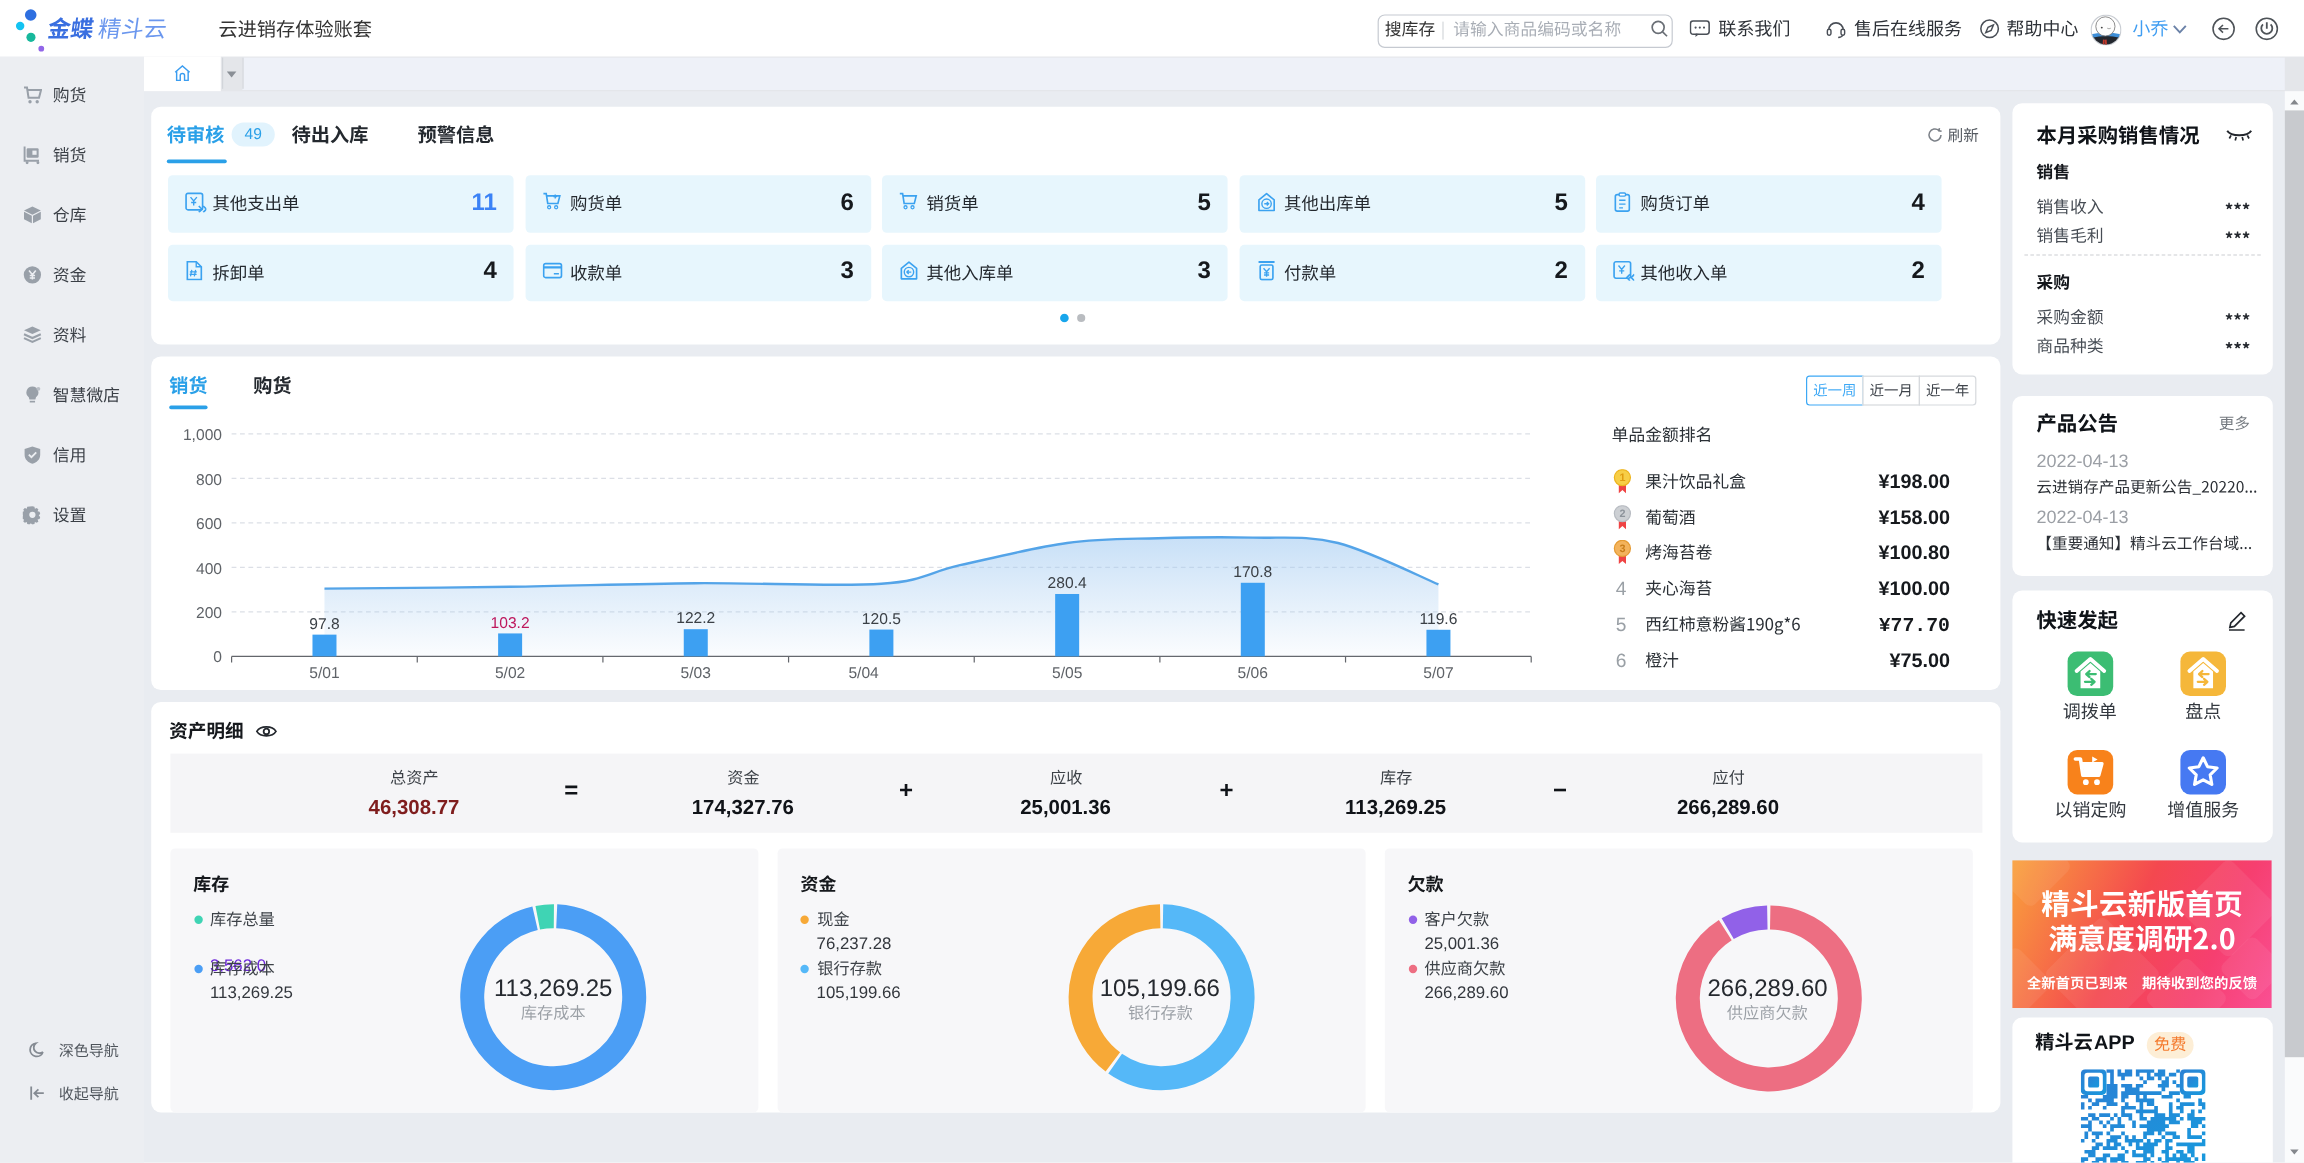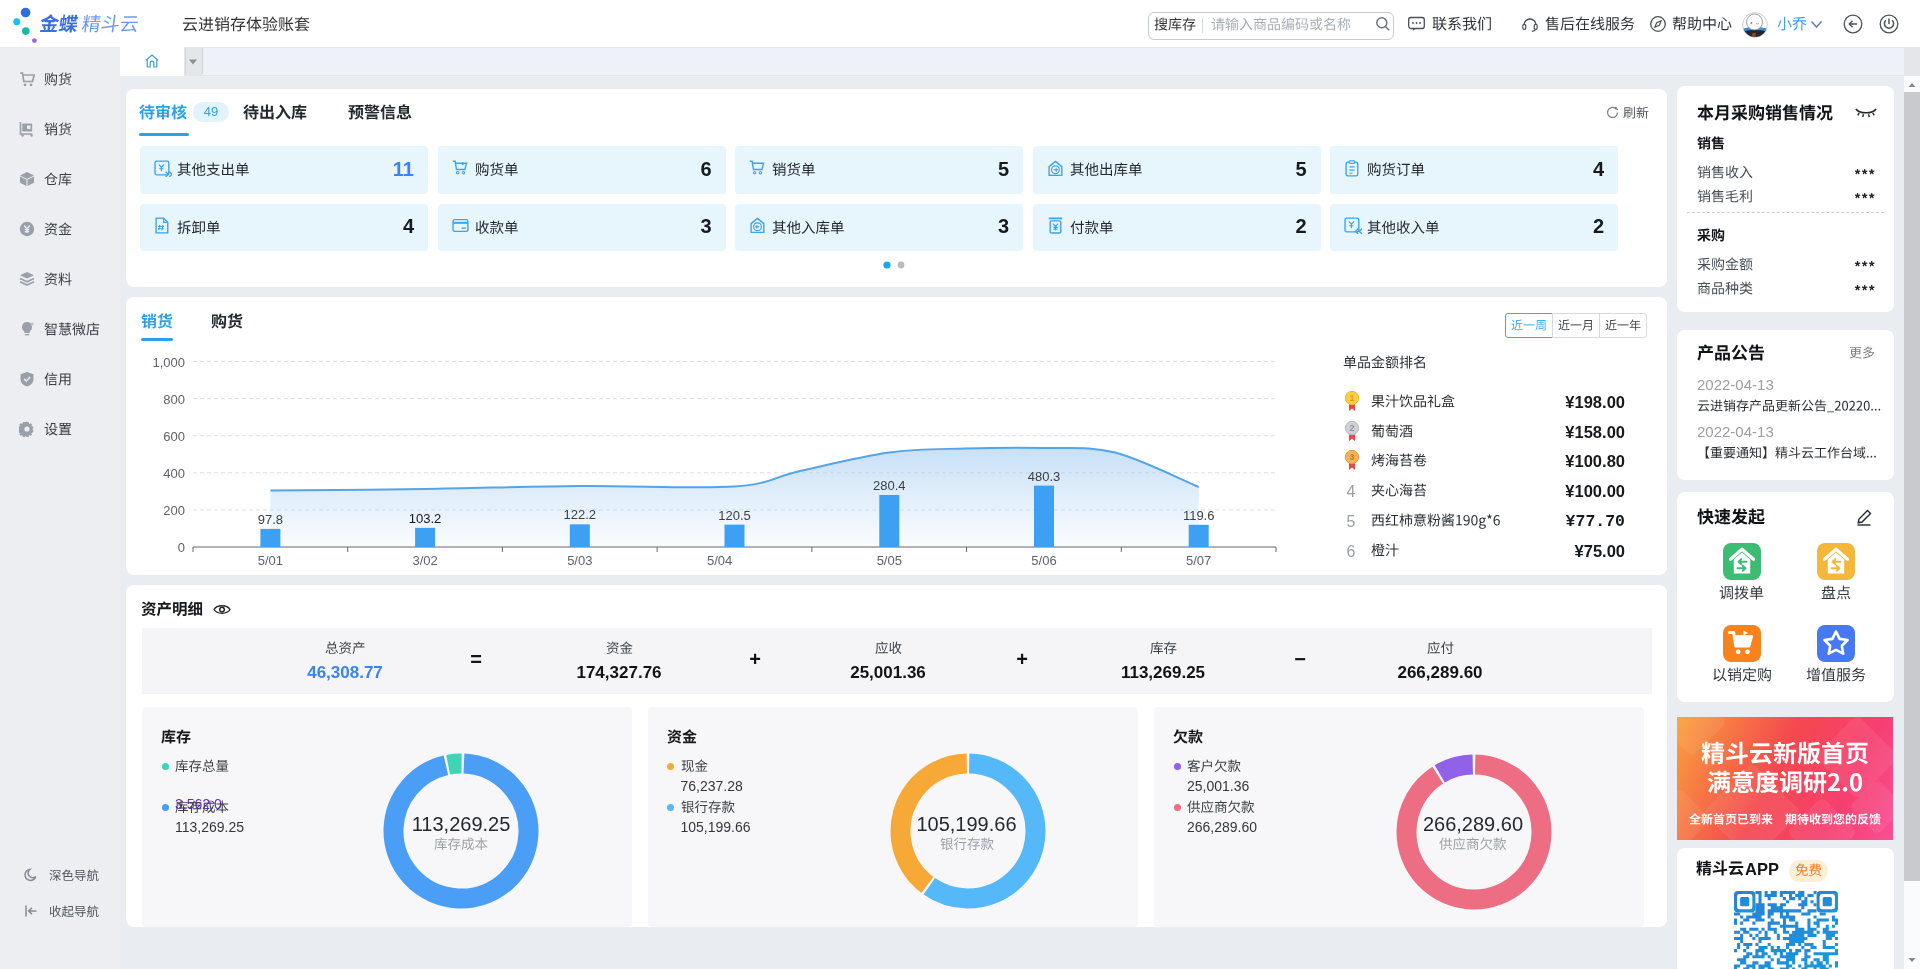--- a/index.html
+++ b/index.html
@@ -817,32 +817,32 @@
     <rect x="1034" y="485.655" width="20" height="61.3448" fill="#3da0f2"></rect>
     <rect x="1188.7" y="524.814" width="20" height="22.1858" fill="#3da0f2"></rect>
   </svg>
 <div style="position:absolute;left:125px;top:540px;width:60px;text-align:right;font-size:13px;color:#5f6368;font-family:'Liberation Sans',sans-serif">0</div>
 <div style="position:absolute;left:125px;top:502.9px;width:60px;text-align:right;font-size:13px;color:#5f6368;font-family:'Liberation Sans',sans-serif">200</div>
 <div style="position:absolute;left:125px;top:465.8px;width:60px;text-align:right;font-size:13px;color:#5f6368;font-family:'Liberation Sans',sans-serif">400</div>
 <div style="position:absolute;left:125px;top:428.7px;width:60px;text-align:right;font-size:13px;color:#5f6368;font-family:'Liberation Sans',sans-serif">600</div>
 <div style="position:absolute;left:125px;top:391.6px;width:60px;text-align:right;font-size:13px;color:#5f6368;font-family:'Liberation Sans',sans-serif">800</div>
 <div style="position:absolute;left:125px;top:354.5px;width:60px;text-align:right;font-size:13px;color:#5f6368;font-family:'Liberation Sans',sans-serif">1,000</div>
 <div style="position:absolute;left:240.4px;top:553px;width:60px;text-align:center;font-size:13px;color:#5f6368;font-family:'Liberation Sans',sans-serif">5/01</div>
-<div style="position:absolute;left:395.1px;top:553px;width:60px;text-align:center;font-size:13px;color:#5f6368;font-family:'Liberation Sans',sans-serif">3/02</div>
+<div style="position:absolute;left:395.1px;top:553px;width:60px;text-align:center;font-size:13px;color:#5f6368;font-family:'Liberation Sans',sans-serif">5/02</div>
 <div style="position:absolute;left:549.8px;top:553px;width:60px;text-align:center;font-size:13px;color:#5f6368;font-family:'Liberation Sans',sans-serif">5/03</div>
 <div style="position:absolute;left:707px;top:553px;width:60px;font-size:13px;color:#5f6368;font-family:'Liberation Sans',sans-serif">5/04</div>
 <div style="position:absolute;left:859.3px;top:553px;width:60px;text-align:center;font-size:13px;color:#5f6368;font-family:'Liberation Sans',sans-serif">5/05</div>
 <div style="position:absolute;left:1014px;top:553px;width:60px;text-align:center;font-size:13px;color:#5f6368;font-family:'Liberation Sans',sans-serif">5/06</div>
 <div style="position:absolute;left:1168.7px;top:553px;width:60px;text-align:center;font-size:13px;color:#5f6368;font-family:'Liberation Sans',sans-serif">5/07</div>
 <div style="position:absolute;left:230.4px;top:511.858px;width:80px;text-align:center;font-size:13px;color:#3b4046;font-family:'Liberation Sans',sans-serif">97.8</div>
-<div style="position:absolute;left:385.1px;top:510.856px;width:80px;text-align:center;font-size:13px;color:#0f172a;font-family:'Liberation Sans',sans-serif">103.2</div>
+<div style="position:absolute;left:385.1px;top:510.856px;width:80px;text-align:center;font-size:13px;color:#be185d;font-family:'Liberation Sans',sans-serif">103.2</div>
 <div style="position:absolute;left:539.8px;top:507.332px;width:80px;text-align:center;font-size:13px;color:#3b4046;font-family:'Liberation Sans',sans-serif">122.2</div>
 <div style="position:absolute;left:694.5px;top:507.647px;width:80px;text-align:center;font-size:13px;color:#3b4046;font-family:'Liberation Sans',sans-serif">120.5</div>
 <div style="position:absolute;left:849.3px;top:477.986px;width:80px;text-align:center;font-size:13px;color:#3b4046;font-family:'Liberation Sans',sans-serif">280.4</div>
-<div style="position:absolute;left:1004px;top:468.655px;width:80px;text-align:center;font-size:13px;color:#3b4046;font-family:'Liberation Sans',sans-serif">480.3</div>
+<div style="position:absolute;left:1004px;top:468.655px;width:80px;text-align:center;font-size:13px;color:#3b4046;font-family:'Liberation Sans',sans-serif">170.8</div>
 <div style="position:absolute;left:1158.7px;top:507.814px;width:80px;text-align:center;font-size:13px;color:#3b4046;font-family:'Liberation Sans',sans-serif">119.6</div>
 <svg style="position:absolute;left:1343px;top:355px;overflow:visible;" width="84" height="14" viewBox="0 -880 6000 1000">
     <g fill="#2b3036" transform="scale(1,-1)">
       <use href="#g76" x="0"></use>
       <use href="#g18" x="1000"></use>
       <use href="#g44" x="2000"></use>
       <use href="#g94" x="3000"></use>
       <use href="#g166" x="4000"></use>
       <use href="#g22" x="5000"></use>
     </g>
@@ -939,21 +939,21 @@
     <circle cx="9" cy="6.5" r="2.3" fill="none" stroke="#23272d" stroke-width="1.5"></circle>
   </svg>
 <div style="position:absolute;left:142px;top:628px;width:1510px;height:66px;background:#f5f5f7;"></div>
 <svg style="position:absolute;left:324.75px;top:641px;overflow:visible;" width="40.5" height="13.5" viewBox="0 -880 3000 1000">
     <g fill="#3c4147" transform="scale(1,-1)">
       <use href="#g195" x="0"></use>
       <use href="#g43" x="1000"></use>
       <use href="#g103" x="2000"></use>
     </g>
   </svg>
-<div style="position:absolute;left:235px;top:663px;width:220px;text-align:center;font-size:17px;font-weight:bold;color:#3b82f6;font-family:'Liberation Sans',sans-serif">46,308.77</div>
+<div style="position:absolute;left:235px;top:663px;width:220px;text-align:center;font-size:17px;font-weight:bold;color:#7f1d1d;font-family:'Liberation Sans',sans-serif">46,308.77</div>
 <svg style="position:absolute;left:605.5px;top:641px;overflow:visible;" width="27" height="13.5" viewBox="0 -880 2000 1000">
     <g fill="#3c4147" transform="scale(1,-1)">
       <use href="#g43" x="0"></use>
       <use href="#g44" x="1000"></use>
     </g>
   </svg>
 <div style="position:absolute;left:509px;top:663px;width:220px;text-align:center;font-size:17px;font-weight:bold;color:#101318;font-family:'Liberation Sans',sans-serif">174,327.76</div>
 <svg style="position:absolute;left:874.5px;top:641px;overflow:visible;" width="27" height="13.5" viewBox="0 -880 2000 1000">
     <g fill="#3c4147" transform="scale(1,-1)">
       <use href="#g196" x="0"></use>

